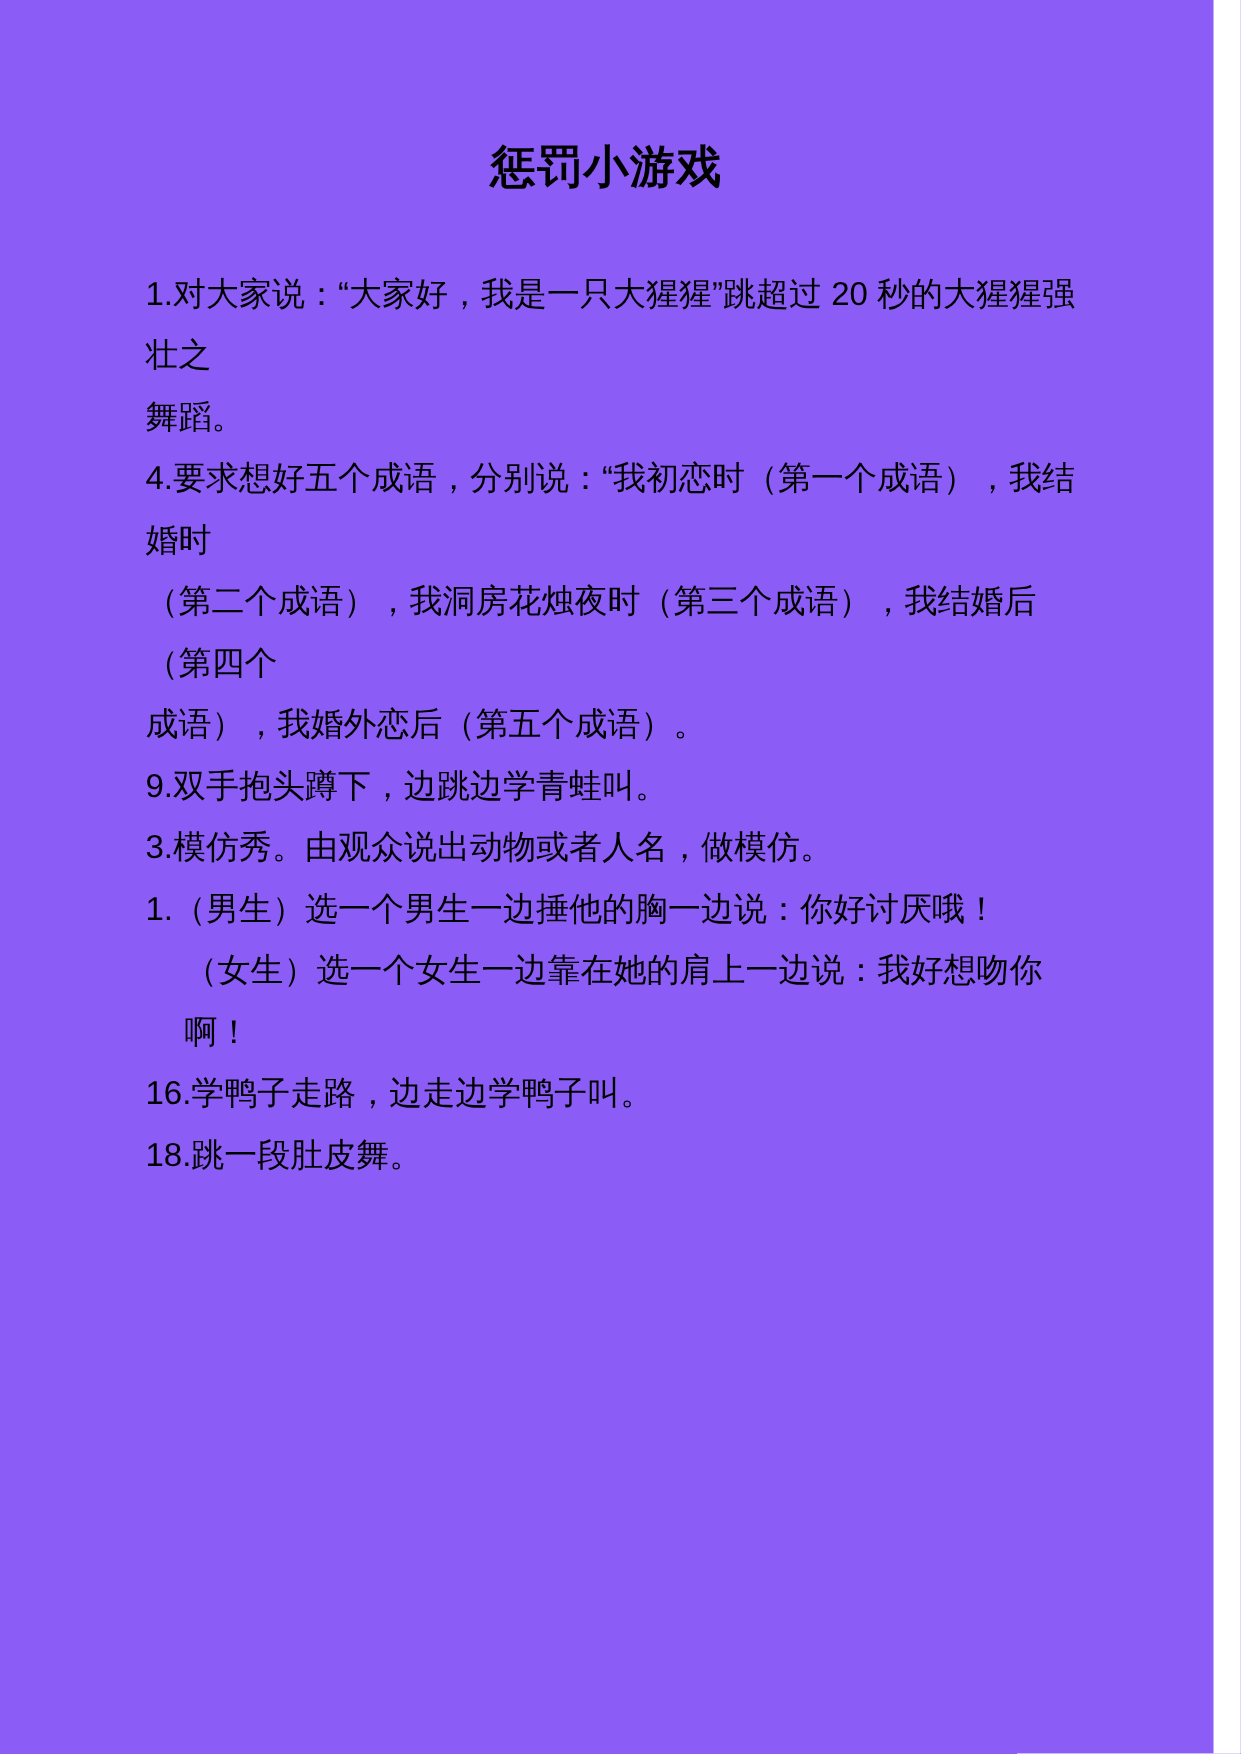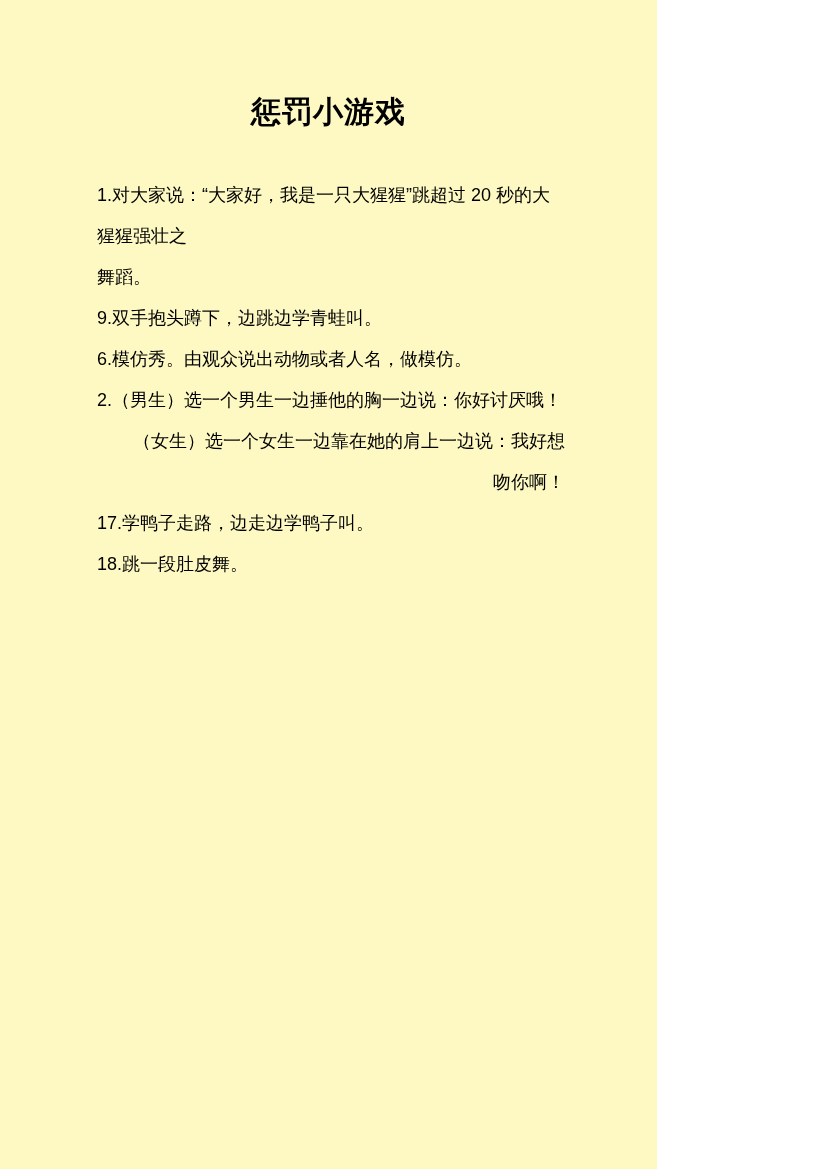--- a/index.html
+++ b/index.html
@@ -2,62 +2,64 @@
 <html><head>
 <meta charset="utf-8">
 <style>
   html, body {
     margin: 0;
     padding: 0;
     background: #ffffff;
   }
   .page {
     position: relative;
-    width: 657px;
+    width: 809px;
     height: 1169px;
-    background: #fef9c3;
+    background: #8b5cf6;
     overflow: hidden;
     font-family: "Liberation Sans", "DejaVu Sans", sans-serif;
     color: #000000;
   }
   .doc-title {
     margin: 94px 0 0 0;
     text-align: center;
     font-size: 30px;
     line-height: 36px;
     font-weight: 700;
     letter-spacing: 1px;
   }
   .doc-body {
     margin-top: 45px;
     padding: 0 92px 0 97px;
-    font-size: 18px;
+    font-size: 22px;
     line-height: 41px;
     text-align: left;
   }
   .para {
     margin: 0;
     padding: 0;
     white-space: pre-wrap;
     word-break: break-all;
   }
   .para.indent {
     padding-left: 26px;
-    text-align: right;
   }
 </style>
 </head>
 <body>
 
 <div class="page">
   <h1 class="doc-title">惩罚小游戏</h1>
 
   <div class="doc-body">
     <p class="para">1.对大家说：“大家好，我是一只大猩猩”跳超过 20 秒的大猩猩强壮之
 舞蹈。</p>
+    <p class="para">4.要求想好五个成语，分别说：“我初恋时（第一个成语），我结婚时
+（第二个成语），我洞房花烛夜时（第三个成语），我结婚后（第四个
+成语），我婚外恋后（第五个成语）。</p>
     <p class="para">9.双手抱头蹲下，边跳边学青蛙叫。</p>
-    <p class="para">6.模仿秀。由观众说出动物或者人名，做模仿。</p>
-    <p class="para">2.（男生）选一个男生一边捶他的胸一边说：你好讨厌哦！</p>
+    <p class="para">3.模仿秀。由观众说出动物或者人名，做模仿。</p>
+    <p class="para">1.（男生）选一个男生一边捶他的胸一边说：你好讨厌哦！</p>
     <p class="para indent">（女生）选一个女生一边靠在她的肩上一边说：我好想吻你啊！</p>
-    <p class="para">17.学鸭子走路，边走边学鸭子叫。</p>
+    <p class="para">16.学鸭子走路，边走边学鸭子叫。</p>
     <p class="para">18.跳一段肚皮舞。</p>
   </div>
 </div>
 
 </body></html>

